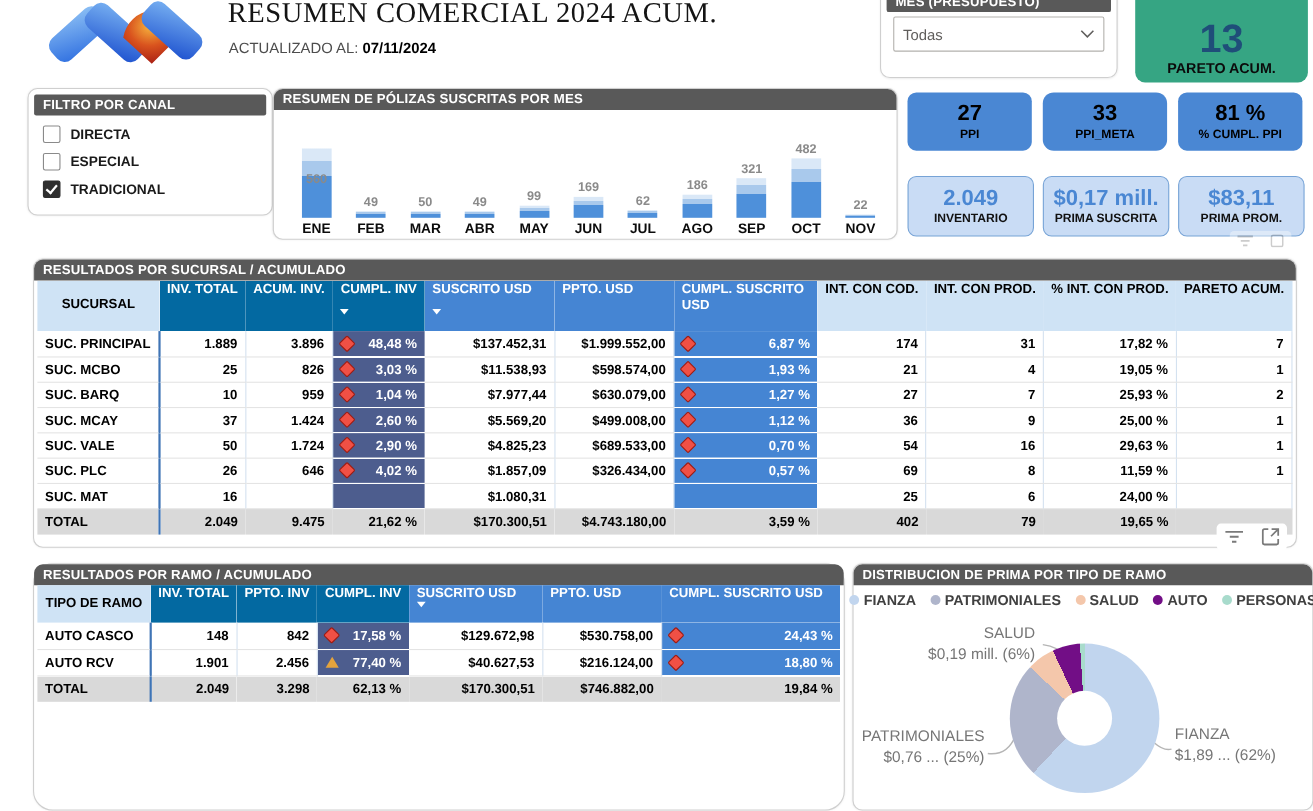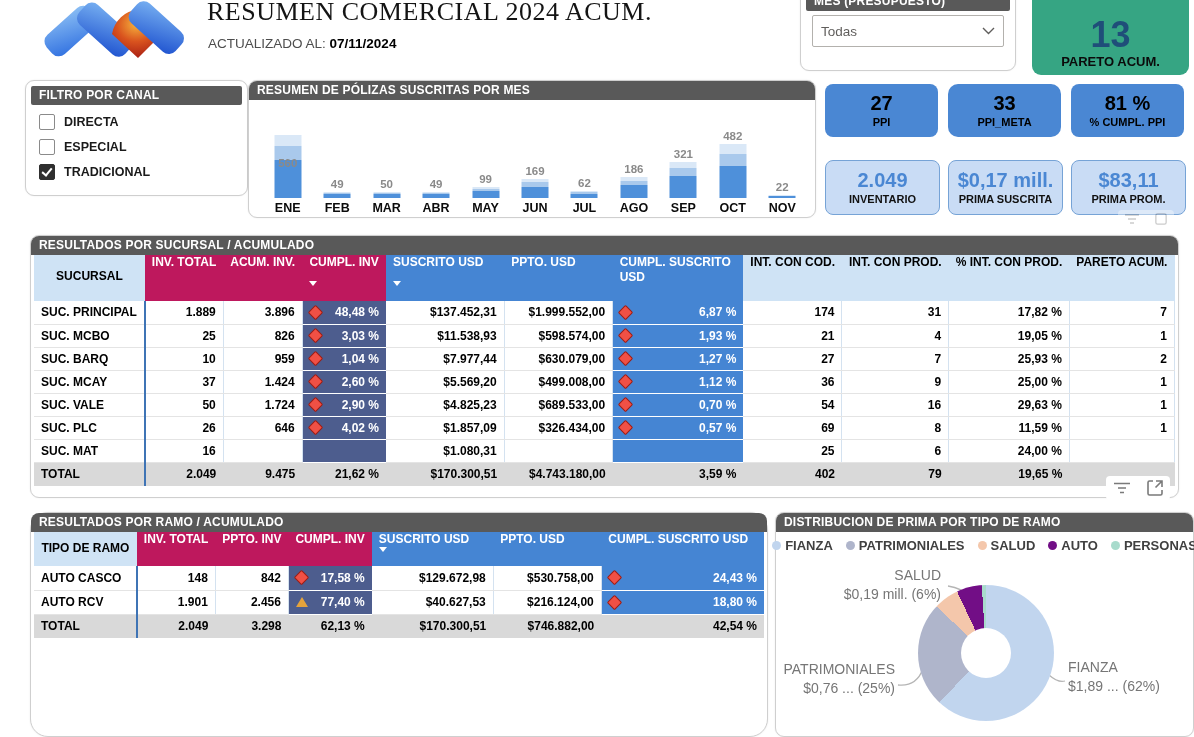--- a/index.html
+++ b/index.html
@@ -48,21 +48,21 @@
   .kpi.dark{background:#4a87d3;}
   .kpi.dark .v,.kpi.dark .l{color:#000;}
   .kpi.light{background:#c9dcf5;border:1.5px solid #76a3d6;}
   .kpi.light .v{color:#4a87d3;}
   .kpi.light .l{color:#111;}
   
   table.grid{border-collapse:collapse;table-layout:fixed;font-size:12px;margin:0 3px;}
   table.grid th,table.grid td{padding:0 7px;overflow:hidden;white-space:nowrap;}
   th.h-light{background:#cfe3f5;color:#000;font-weight:bold;text-align:left;vertical-align:top;padding-top:7px;}
   th.h-light.ctr{text-align:center;padding-top:14px;}
-  th.h-dark{background:#be185d;color:#fff;font-weight:bold;text-align:center;vertical-align:top;padding-top:7px;}
+  th.h-dark{background:#0369a1;color:#fff;font-weight:bold;text-align:right;vertical-align:top;padding-top:7px;}
   th.h-mid{background:#4585d3;color:#fff;font-weight:bold;text-align:left;vertical-align:top;padding-top:7px;}
   .sort-arrow{display:block;width:0;height:0;border-left:4px solid transparent;border-right:4px solid transparent;border-top:5px solid #fff;margin-top:12px;}
   td.c-name{font-weight:bold;border-bottom:1px solid #e4e4e4;border-right:2px solid #3f74b5;}
   td.c-num{font-weight:bold;text-align:right;border-bottom:1px solid #e4e4e4;border-right:1px solid #d4e2f0;}
   td.c-dark{background:#4d5d8e;border-bottom:1px solid rgba(255,255,255,.35);}
   td.c-mid{background:#4585d3;border-bottom:1px solid rgba(255,255,255,.35);}
   .icval{display:flex;align-items:center;justify-content:space-between;}
   .icval .tv{color:#fff;font-weight:bold;}
   .diamond-icon{width:9px;height:9px;background:#f05045;border:1.5px solid #9e1c13;transform:rotate(45deg);border-radius:1.5px;flex:0 0 auto;}
   .triangle-icon{width:0;height:0;border-left:6px solid transparent;border-right:6px solid transparent;border-bottom:10px solid #e5a33c;flex:0 0 auto;}
@@ -532,21 +532,21 @@
             </div>
           </td>
         </tr>
         <tr class="total-row" style="height: 24px;">
           <td class="c-name">TOTAL</td>
           <td>2.049</td>
           <td>3.298</td>
           <td>62,13 %</td>
           <td>$170.300,51</td>
           <td>$746.882,00</td>
-          <td>42,54 %</td>
+          <td>19,84 %</td>
         </tr>
       </tbody>
   </table>
 </div>
 
 <div class="panel" id="donut-panel">
   <div class="titlebar full">DISTRIBUCION DE PRIMA POR TIPO DE RAMO</div>
   <div id="legend">
       <div class="legend-item">
         <span class="legend-dot" style="background: rgb(193, 213, 238);"></span>

